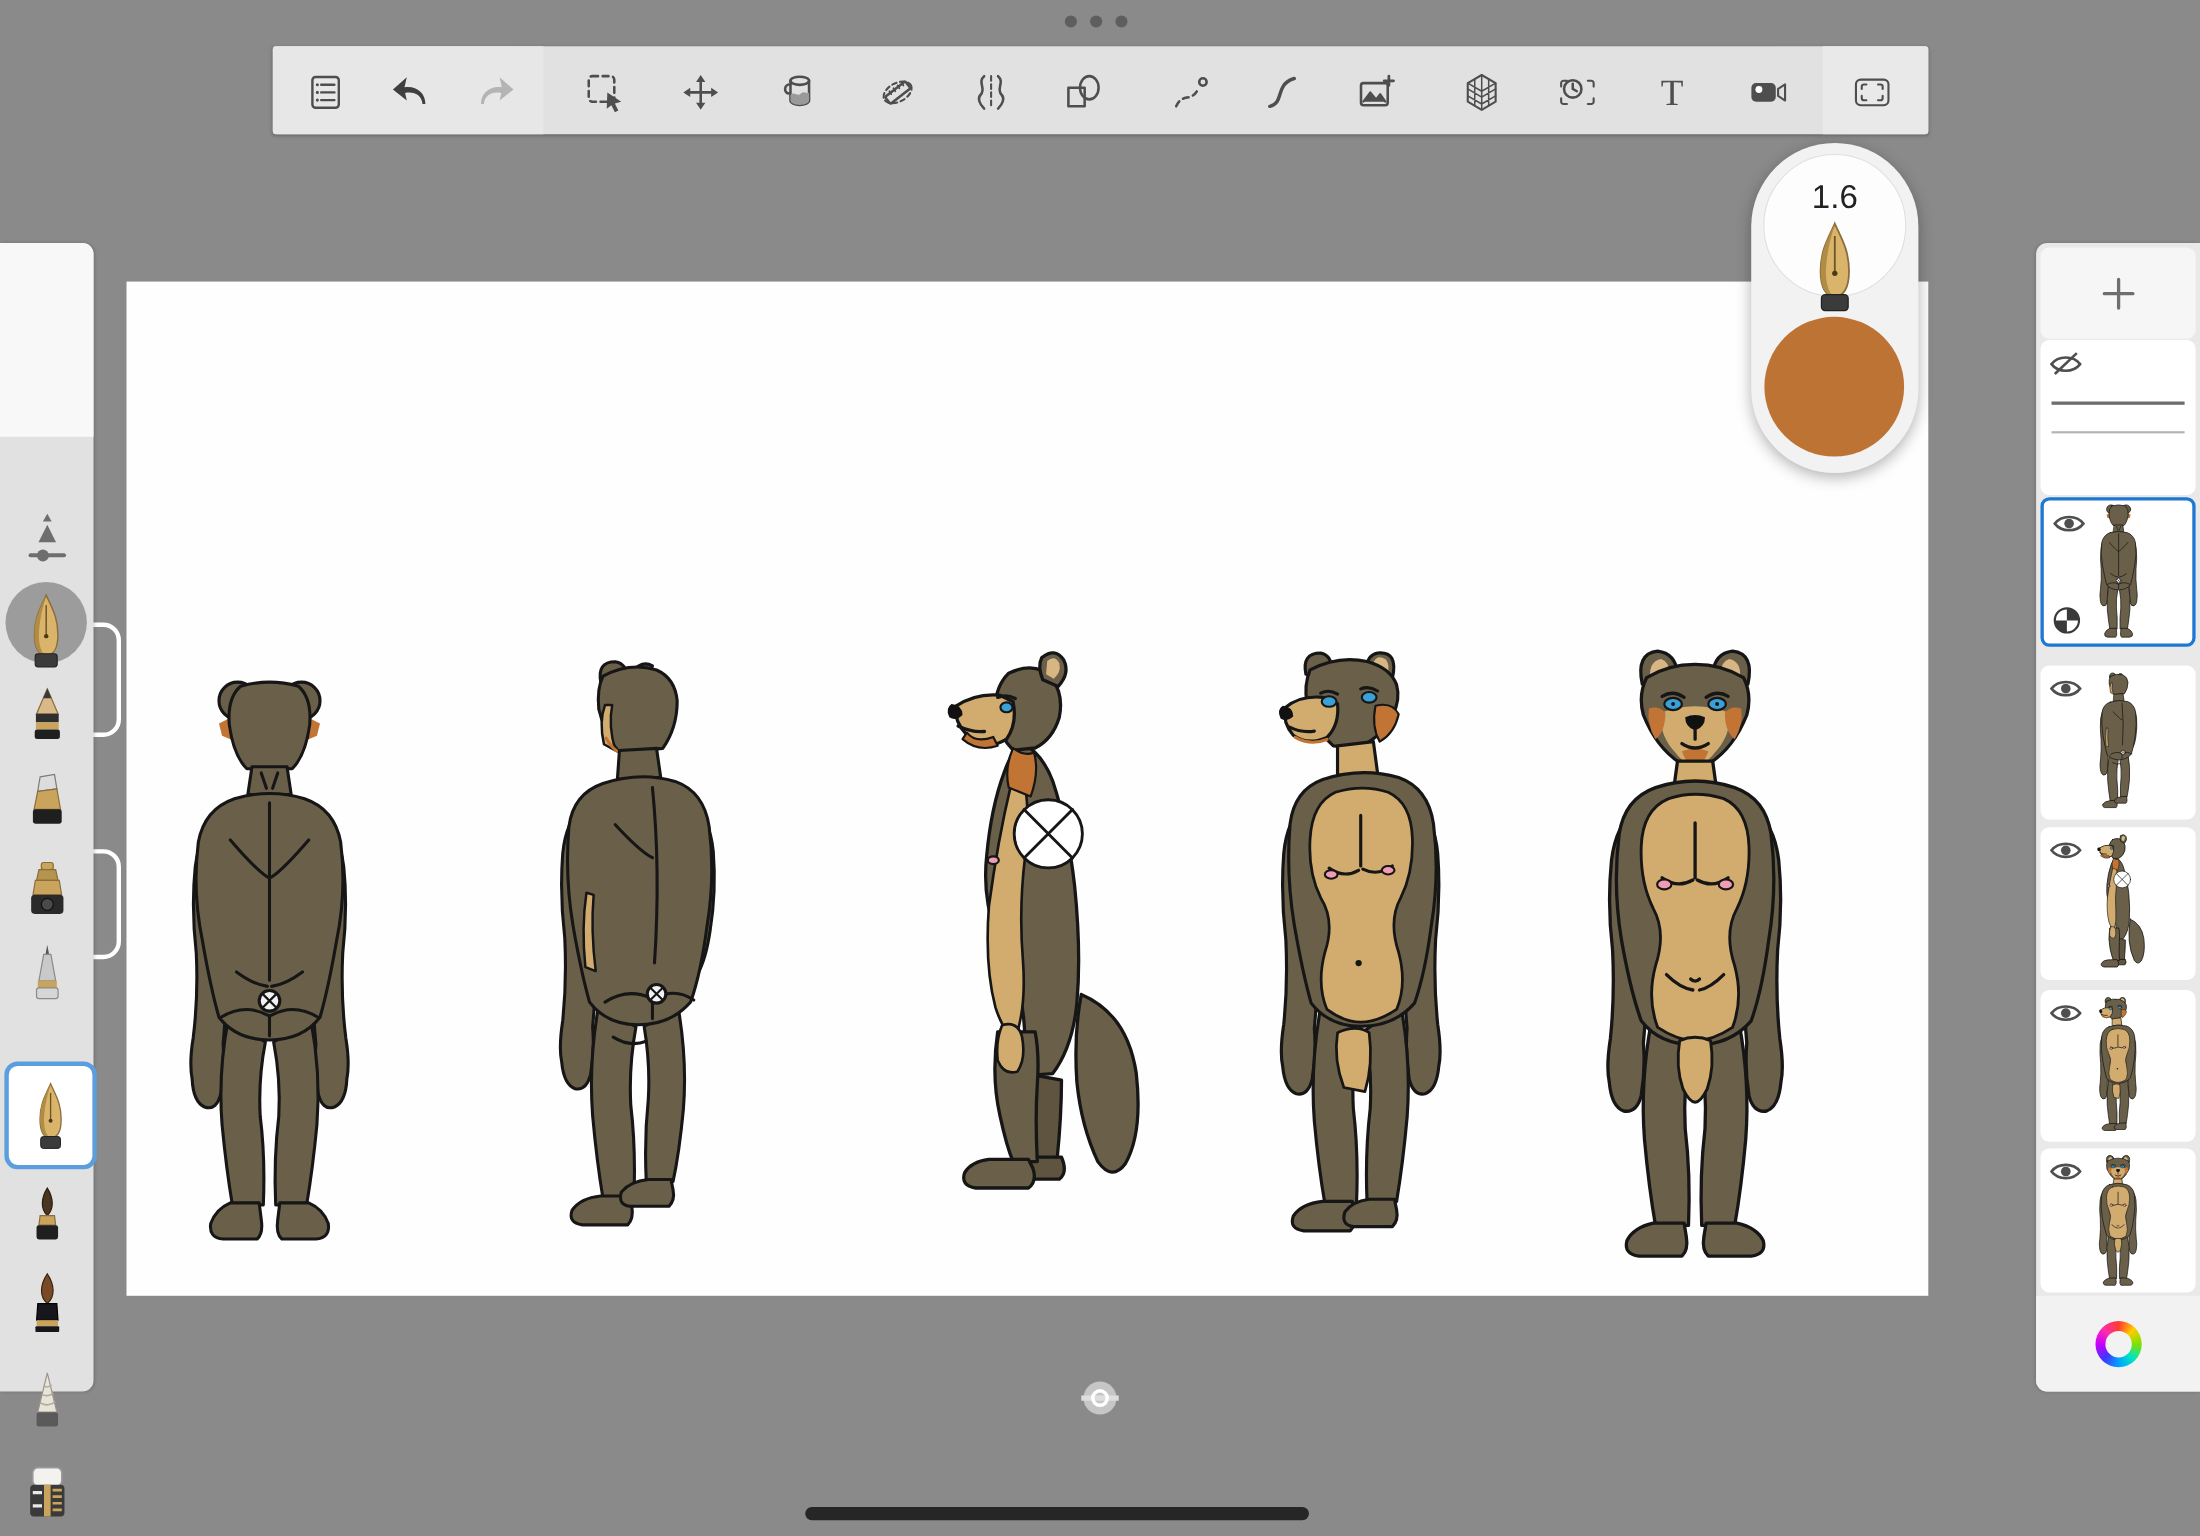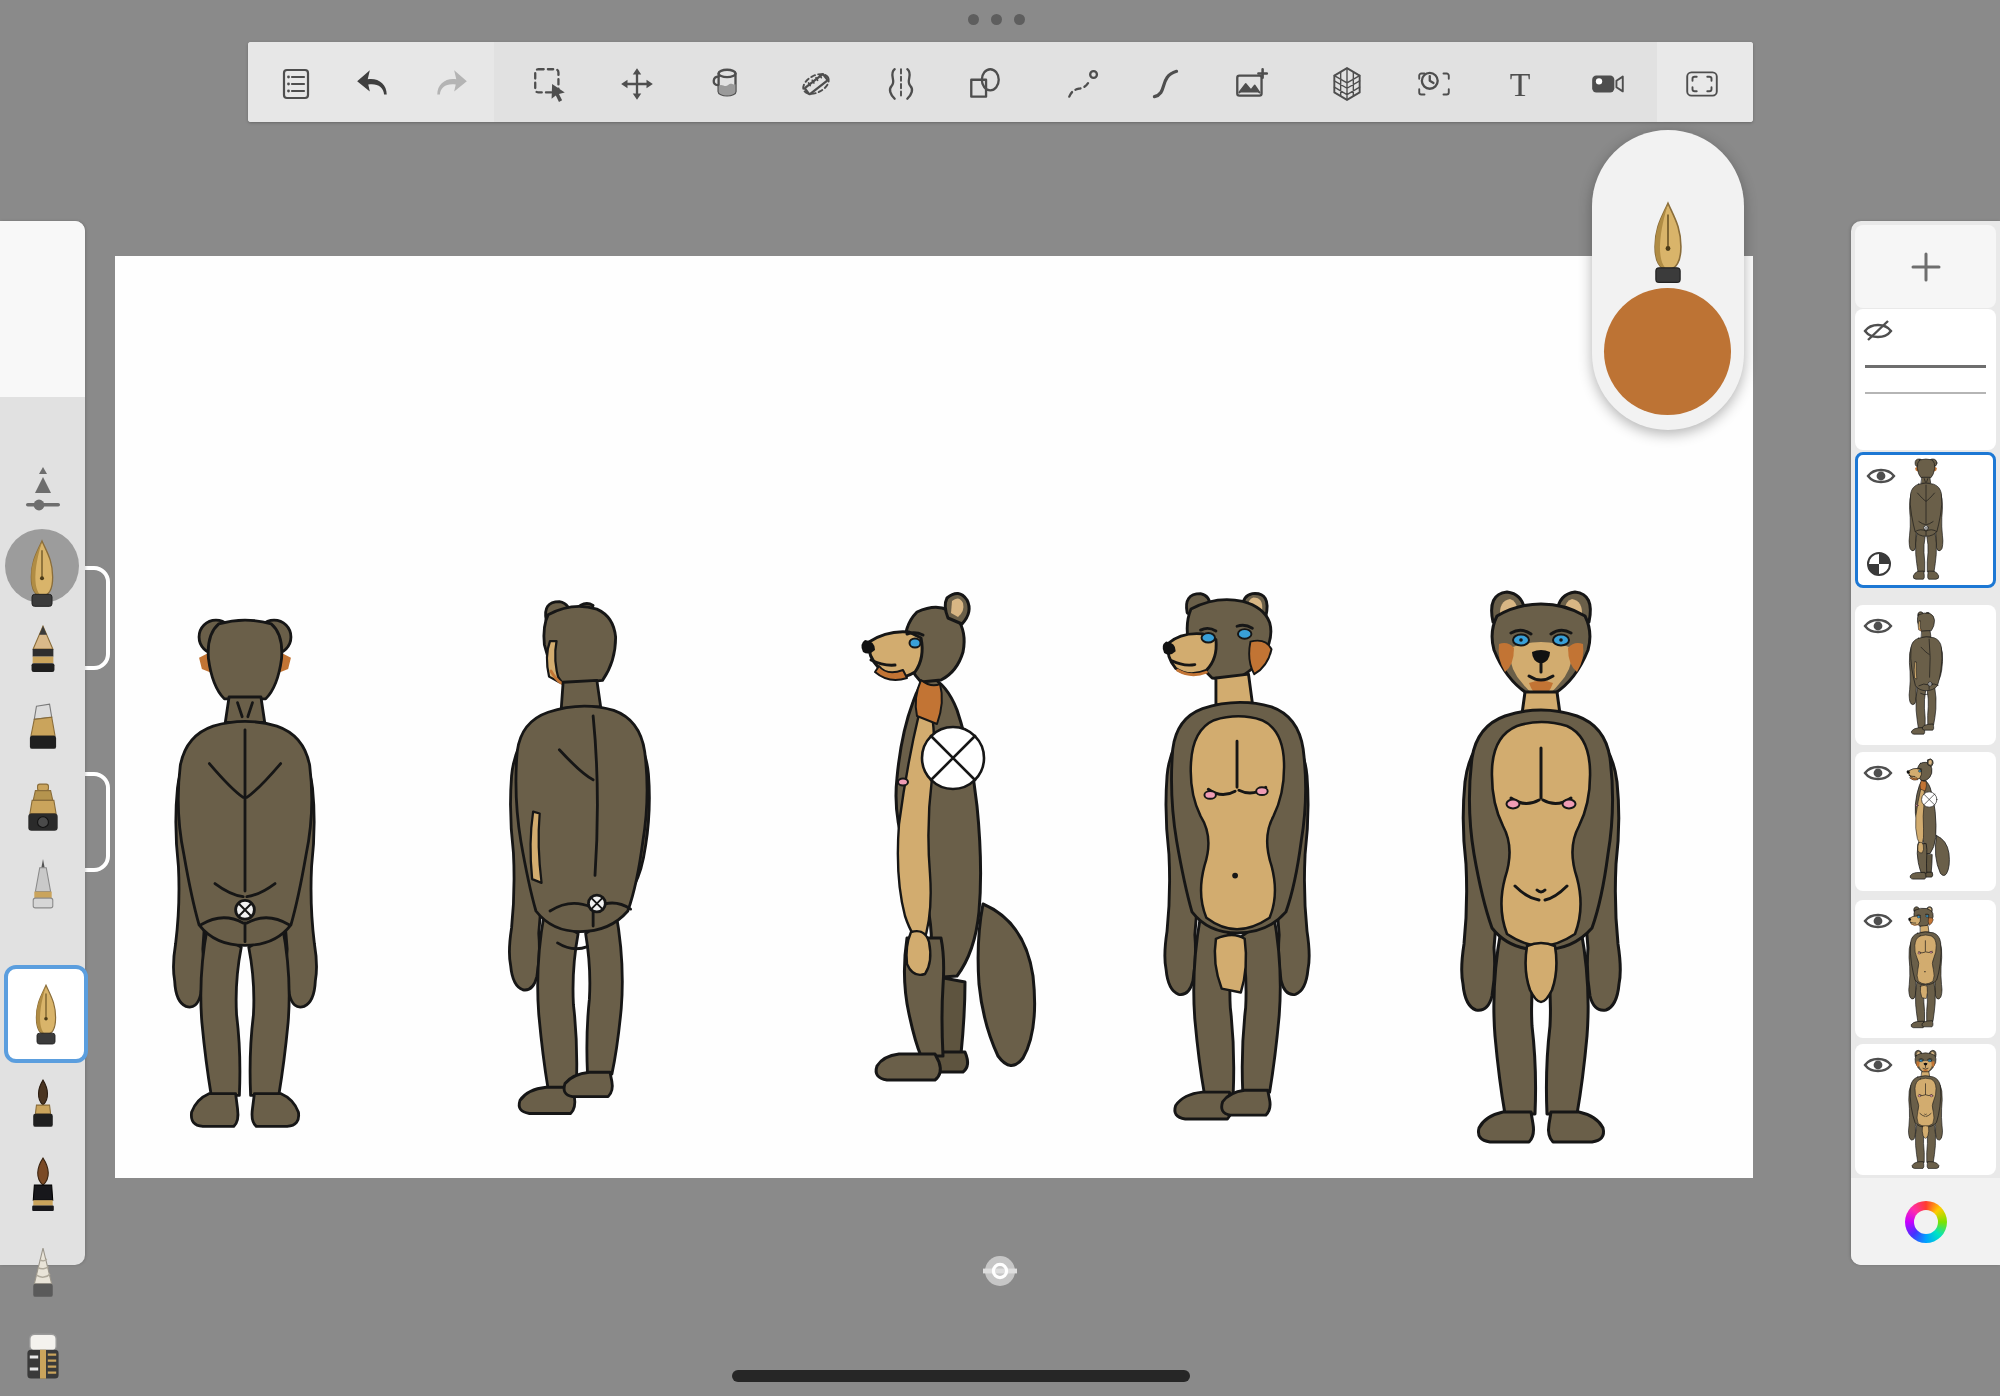--- a/index.html
+++ b/index.html
@@ -366,20 +366,23 @@
 
     <div class="tbtn" style="left:1454px">
       <svg class="tbi" width="38" height="38" viewBox="0 0 36 36">
         <rect x="4" y="7" width="28" height="22" rx="4" stroke-width="1.8"></rect>
         <path d="M9 15 V13 C9 12 9.8 11.2 11 11.2 H13 M23 11.2 H25 C26.2 11.2 27 12 27 13 V15 M27 21 V23 C27 24 26.2 24.8 25 24.8 H23 M13 24.8 H11 C9.8 24.8 9 24 9 23 V21" stroke-width="1.8"></path>
       </svg>
     </div>
   </div>
 
   <div class="brush-pill">
+    <div class="pill-top-circle">
+      <div class="pill-size">1.6</div>
+    </div>
     <svg class="pill-nib" viewBox="0 0 60 104">
         <use href="#nib"></use>
       </svg>
     <div class="pill-swatch" style="background:#bd7334"></div>
   </div>
 
   <div class="handle h1"></div>
   <div class="handle h2"></div>
 
   <div class="tool-sidebar">

